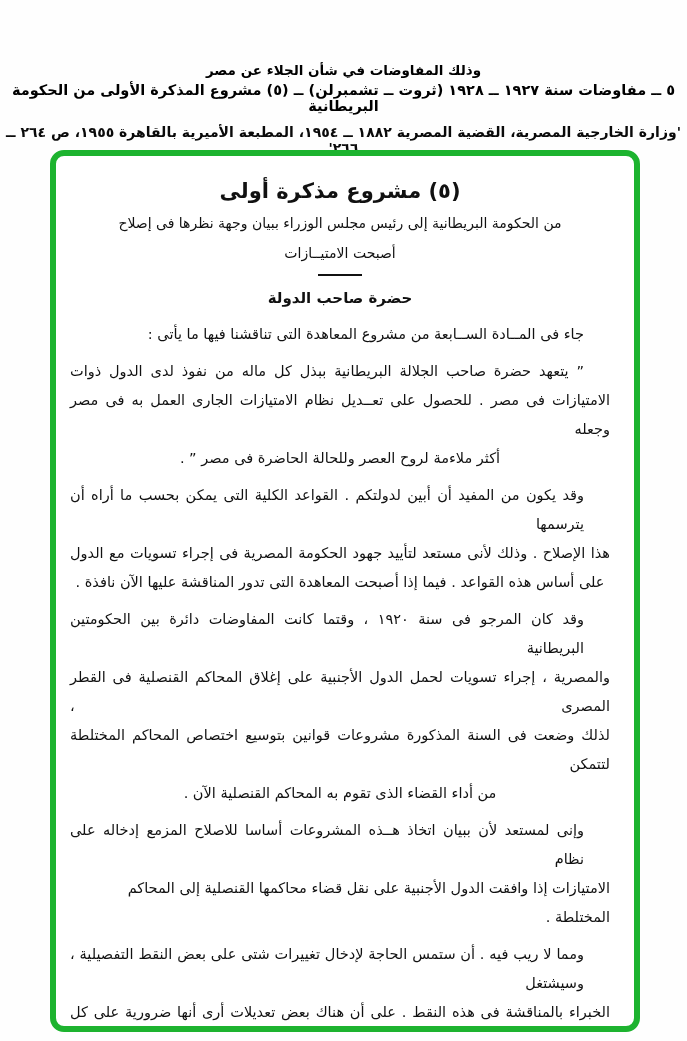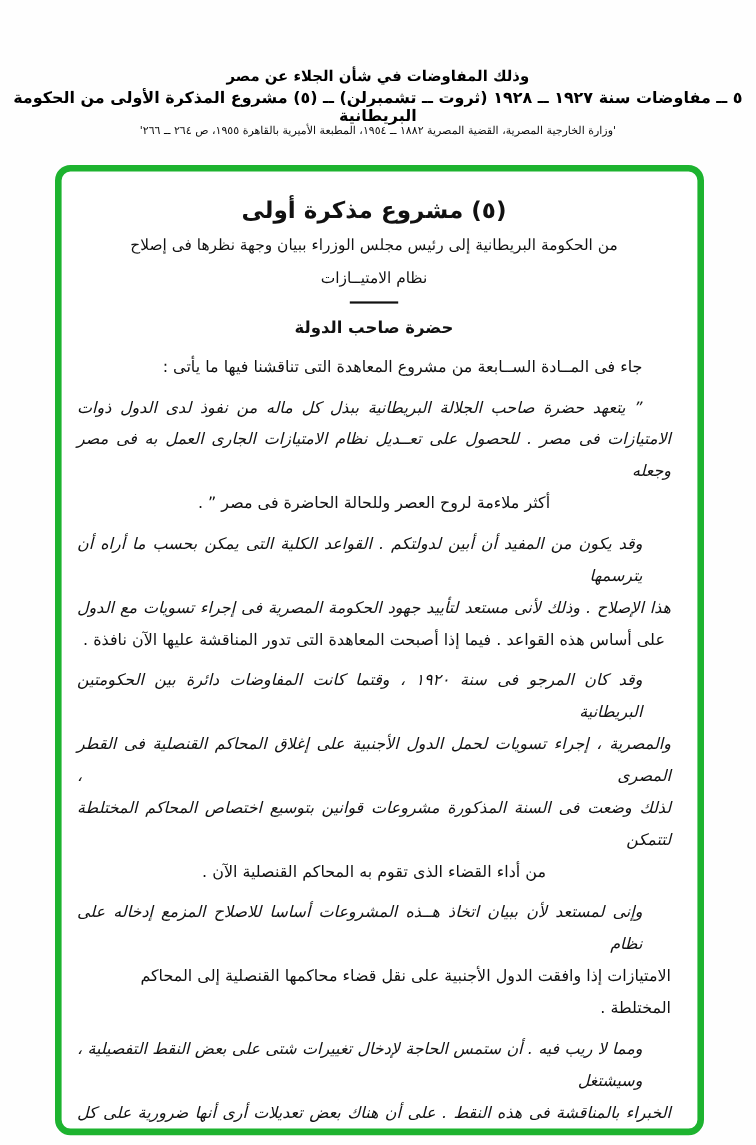--- a/index.html
+++ b/index.html
@@ -5,52 +5,52 @@
   html,body{margin:0;padding:0;}
   body{
     width:687px;height:1041px;background:#ffffff;
     font-family:"DejaVu Sans",sans-serif;color:#111;
     -webkit-font-smoothing:antialiased;
   }
   .page{position:relative;width:687px;height:1041px;background:#fefefe;overflow:hidden;}
   .doc-header{direction:rtl;text-align:center;padding-top:62px;color:#000;}
   .h1{font-size:13.5px;font-weight:bold;}
   .h2{font-size:14.5px;font-weight:bold;margin-top:4px;}
-  .h3{font-size:10px;font-weight:normal;color:#0a0a0a;}
+  .h3{font-size:14px;font-weight:bold;margin-top:10px;color:#0a0a0a;}
   .frame{
     position:absolute;left:50px;top:150px;width:590px;height:882px;
     box-sizing:border-box;border:6px solid #1db32f;border-radius:14px;
     direction:rtl;padding:20px 24px 0 14px;overflow:hidden;background:#fff;
   }
   .m-title{text-align:center;font-size:21px;font-weight:bold;line-height:30px;}
   .m-sub{text-align:center;font-size:14px;line-height:26px;margin-top:4px;}
   .rule-short{width:44px;height:2px;background:#111;margin:8px auto 8px auto;}
   .salutation{font-weight:bold;font-size:15px;line-height:28px;margin-top:1px;text-align:center;}
   .paragraph{margin-top:8px;}
   .line{font-size:14.5px;line-height:29px;white-space:normal;}
-  .line.justify{text-align:justify;text-align-last:justify;font-style:italic;}
+  .line.justify{text-align:justify;text-align-last:justify;}
   .line.right{text-align:right;}
   .line.center{text-align:center;}
   .line.indent{padding-right:26px;}
 </style>
 </head>
 <body>
 
 <div class="page">
 
   <div class="doc-header">
     <div class="h1">وذلك المفاوضات في شأن الجلاء عن مصر</div>
     <div class="h2">٥ ــ مفاوضات سنة ١٩٢٧ ــ ١٩٢٨ (ثروت ــ تشمبرلن) ــ (٥) مشروع المذكرة الأولى من الحكومة البريطانية</div>
     <div class="h3">'وزارة الخارجية المصرية، القضية المصرية ١٨٨٢ ــ ١٩٥٤، المطبعة الأميرية بالقاهرة ١٩٥٥، ص ٢٦٤ ــ ٢٦٦'</div>
   </div>
 
   <div class="frame" style="border-color: rgb(29, 179, 47);">
     <div class="m-title">(٥) مشروع مذكرة أولى</div>
     <div class="m-sub">من الحكومة البريطانية إلى رئيس مجلس الوزراء ببيان وجهة نظرها فى إصلاح</div>
-    <div class="m-sub">نظام الامتيــازات</div>
+    <div class="m-sub">أصبحت الامتيــازات</div>
     <div class="rule-short"></div>
     <div class="salutation">حضرة صاحب الدولة</div>
     <div id="memo-body">
         <div class="paragraph">
           <div class="line right indent">جاء فى المــادة الســابعة من مشروع المعاهدة التى تناقشنا فيها ما يأتى :</div>
         </div>
         <div class="paragraph">
           <div class="line justify indent">” يتعهد حضرة صاحب الجلالة البريطانية ببذل كل ماله من نفوذ لدى الدول ذوات</div>
           <div class="line justify">الامتيازات فى مصر . للحصول على تعــديل نظام الامتيازات الجارى العمل به فى مصر وجعله</div>
           <div class="line center">أكثر ملاءمة لروح العصر وللحالة الحاضرة فى مصر ” .</div>

